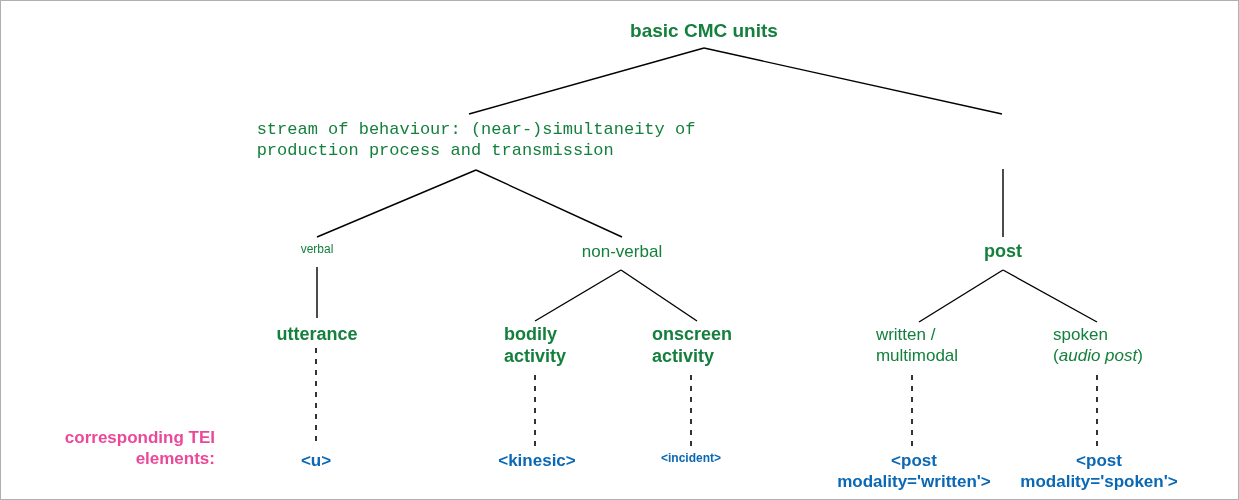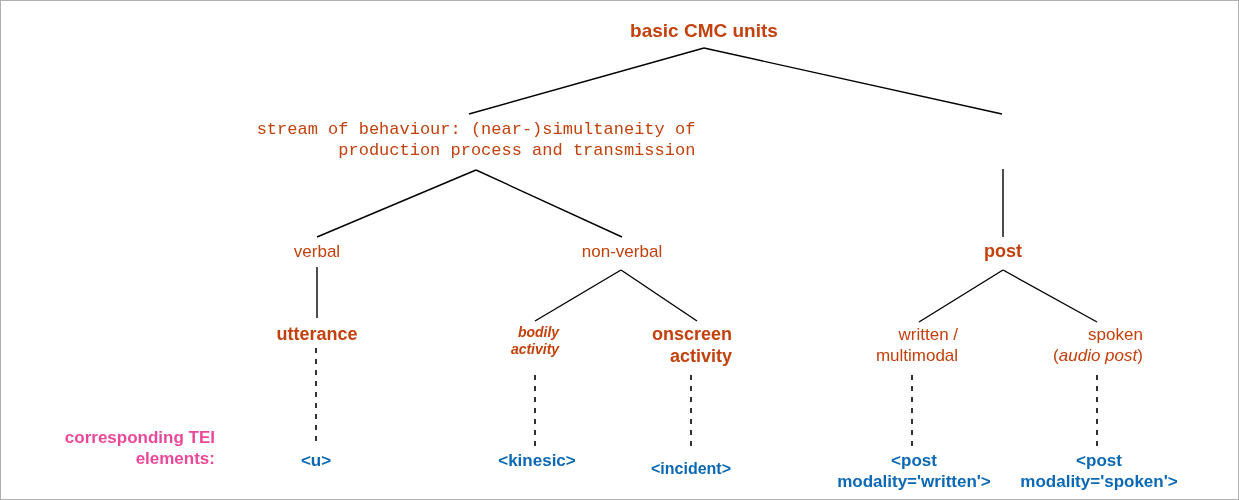--- a/index.html
+++ b/index.html
@@ -14,25 +14,25 @@
     height: 500px;
     background: #ffffff;
     border: 1px solid #b0b0b0;
     box-sizing: border-box;
     overflow: hidden;
     font-family: "Liberation Sans", sans-serif;
     color: #000000;
   }
   .node {
     position: absolute;
-    text-align: right;
+    text-align: left;
     line-height: 1.22;
     white-space: nowrap;
     transform: translateX(-50%);
-    color: #c2410c;
+    color: #15803d;
   }
   .node.bold  { font-weight: bold; }
   .node.plain { font-weight: normal; }
   .node .ital { font-style: italic; margin-top: 8px; }
 
   .tei {
     position: absolute;
     text-align: center;
     line-height: 1.22;
     white-space: nowrap;
@@ -101,37 +101,37 @@
   </div>
 
   <div class="node plain" style="left:475px; top:119px; font-size:17px;font-family:Liberation Mono, monospace;">
     <div>stream of behaviour: (near-)simultaneity of</div>
     <div>production process and transmission</div>
   </div>
 
   <div class="node plain" style="left:1002px; top:119px; font-size:17px;">
   </div>
 
-  <div class="node plain" style="left:316px; top:241px; font-size:17px;">
+  <div class="node plain" style="left:316px; top:241px; font-size:12px;">
     <span>verbal</span>
   </div>
 
   <div class="node plain" style="left:621px; top:241px; font-size:17px;">
     <span>non-verbal</span>
   </div>
 
   <div class="node bold" style="left:1002px; top:240px; font-size:18px;">
     <span>post</span>
   </div>
 
   <div class="node bold" style="left:316px; top:323px; font-size:18px;">
     <span>utterance</span>
   </div>
 
-  <div class="node bold" style="left:534px; top:323px; font-size:14px;font-style:italic;">
+  <div class="node bold" style="left:534px; top:323px; font-size:18px;">
     <div>bodily</div>
     <div>activity</div>
   </div>
 
   <div class="node bold" style="left:691px; top:323px; font-size:18px;">
     <div>onscreen</div>
     <div>activity</div>
   </div>
 
   <div class="node plain" style="left:916px; top:324px; font-size:17px;">
@@ -150,21 +150,21 @@
   </div>
 
   <div class="tei" style="left:315px; top:450px; font-size:17px;">
     <span>&lt;u&gt;</span>
   </div>
 
   <div class="tei" style="left:536px; top:450px; font-size:17px;">
     <span>&lt;kinesic&gt;</span>
   </div>
 
-  <div class="tei" style="left:690px; top:450px; font-size:16px;margin-top:8px;">
+  <div class="tei" style="left:690px; top:450px; font-size:12px;">
     <span>&lt;incident&gt;</span>
   </div>
 
   <div class="tei" style="left:913px; top:450px; font-size:17px;">
     <div>&lt;post</div>
     <div class="attr">modality='written'&gt;</div>
   </div>
 
   <div class="tei" style="left:1098px; top:450px; font-size:17px;">
     <div>&lt;post</div>

